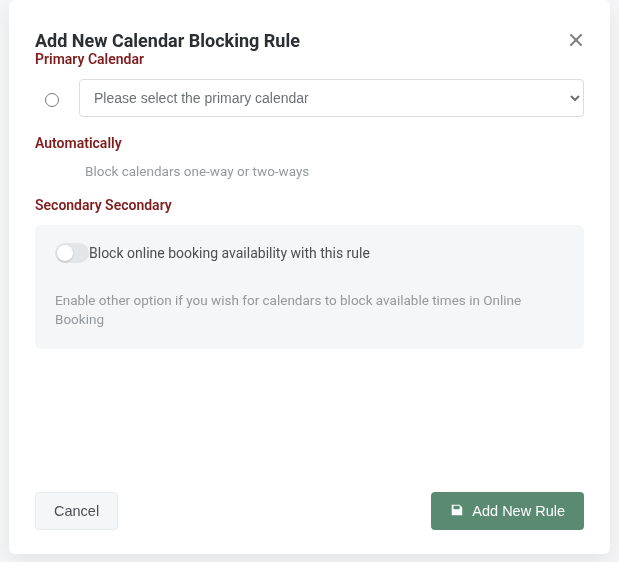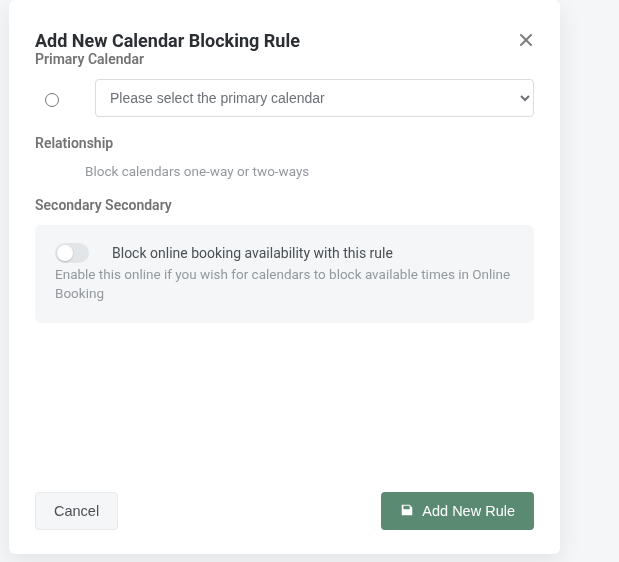--- a/index.html
+++ b/index.html
@@ -7,36 +7,36 @@
   body {
     font-family: -apple-system, BlinkMacSystemFont, "Segoe UI", Roboto, Helvetica, Arial, sans-serif;
     background: #f5f6f7;
     width: 619px;
     height: 562px;
     position: relative;
   }
   .modal {
     position: absolute;
     left: 9px; top: 0px;
-    width: 551px; height: 554px;
+    width: 601px; height: 554px;
     background: #fff;
     border-radius: 6px;
     box-shadow: 0 8px 24px rgba(0,0,0,0.08);
     display: flex;
     flex-direction: column;
   }
   .modal-inner { padding: 26px 26px 0 26px; flex: 1 1 auto; }
   .header-row { display:flex; justify-content:space-between; align-items:flex-start; }
   .title { font-size: 18px; font-weight: 700; color: #2b2f33; margin: 4px 0 0 0; }
   .close-icon { width:16px; height:16px; color:#7b7f84; cursor:pointer; flex:0 0 auto; margin-top:6px; }
   .desc { font-size: 14.5px; color:#94999e; line-height:1.5; margin: 22px 0 30px 0; }
 
-  .field-label { font-size: 14px; font-weight: 600; color:#737373; margin: 0 0 12px 0; }
+  .field-label { font-size: 14px; font-weight: 600; color:#7f1d1d; margin: 0 0 12px 0; }
 
-  .row { display:flex; align-items:center; gap:30px; margin-bottom: 18px; }
+  .row { display:flex; align-items:center; gap:14px; margin-bottom: 18px; }
   .row.tight { margin-bottom: 6px; }
   .radio-cell { width: 30px; display:flex; justify-content:center; padding-left:2px; }
   input[type=radio] { width:14px; height:14px; }
   
   select.picker {
     flex: 1 1 auto;
     height: 38px;
     padding: 8px 10px;
     font-size: 14px;
     color:#6c7177;
@@ -45,21 +45,21 @@
     background: #fff;
   }
   .hint { font-size: 13.5px; color:#94999e; margin: 12px 0 18px 50px; }
 
   .option-card {
     margin-top: 8px;
     background: #f4f6f8;
     border-radius: 6px;
     padding: 18px 20px 20px 20px;
   }
-  .toggle-row { display:flex; align-items:center; gap:23px; margin-bottom:2px; }
+  .toggle-row { display:flex; align-items:center; gap:0; margin-bottom:28px; }
   .toggle {
     width: 34px; height: 20px; border-radius: 999px;
     background: #e3e6e9; position: relative; cursor:pointer;
   }
   .toggle-knob {
     position:absolute; top:2px; left:2px;
     width:16px; height:16px; border-radius:50%;
     background:#fff; box-shadow: 0 1px 2px rgba(0,0,0,0.2);
   }
   .toggle-label { font-size: 14px; color:#4b5054; }
@@ -103,33 +103,33 @@
     <div class="field-label">Primary Calendar</div>
     <div class="row">
       <div class="radio-cell">
         <input type="radio" style="">
       </div>
       <select class="picker">
         <option>Please select the primary calendar</option>
       </select>
     </div>
 
-    <div class="field-label">Relationship</div>
+    <div class="field-label">Automatically</div>
     <div class="hint">Block calendars one-way or two-ways</div>
 
     <div class="field-label">Secondary Secondary</div>
 
     <div class="option-card">
       <div class="toggle-row">
         <div class="toggle">
           <div class="toggle-knob"></div>
         </div>
         <div class="toggle-label">Block online booking availability with this rule</div>
       </div>
-      <div class="option-help">Enable this online if you wish for calendars to block available times in Online Booking</div>
+      <div class="option-help">Enable other option if you wish for calendars to block available times in Online Booking</div>
     </div>
 
   </div>
 
   <div class="footer">
     <button class="btn btn-secondary">
       <span>Cancel</span>
     </button>
     <button class="btn btn-primary">
       <span>

